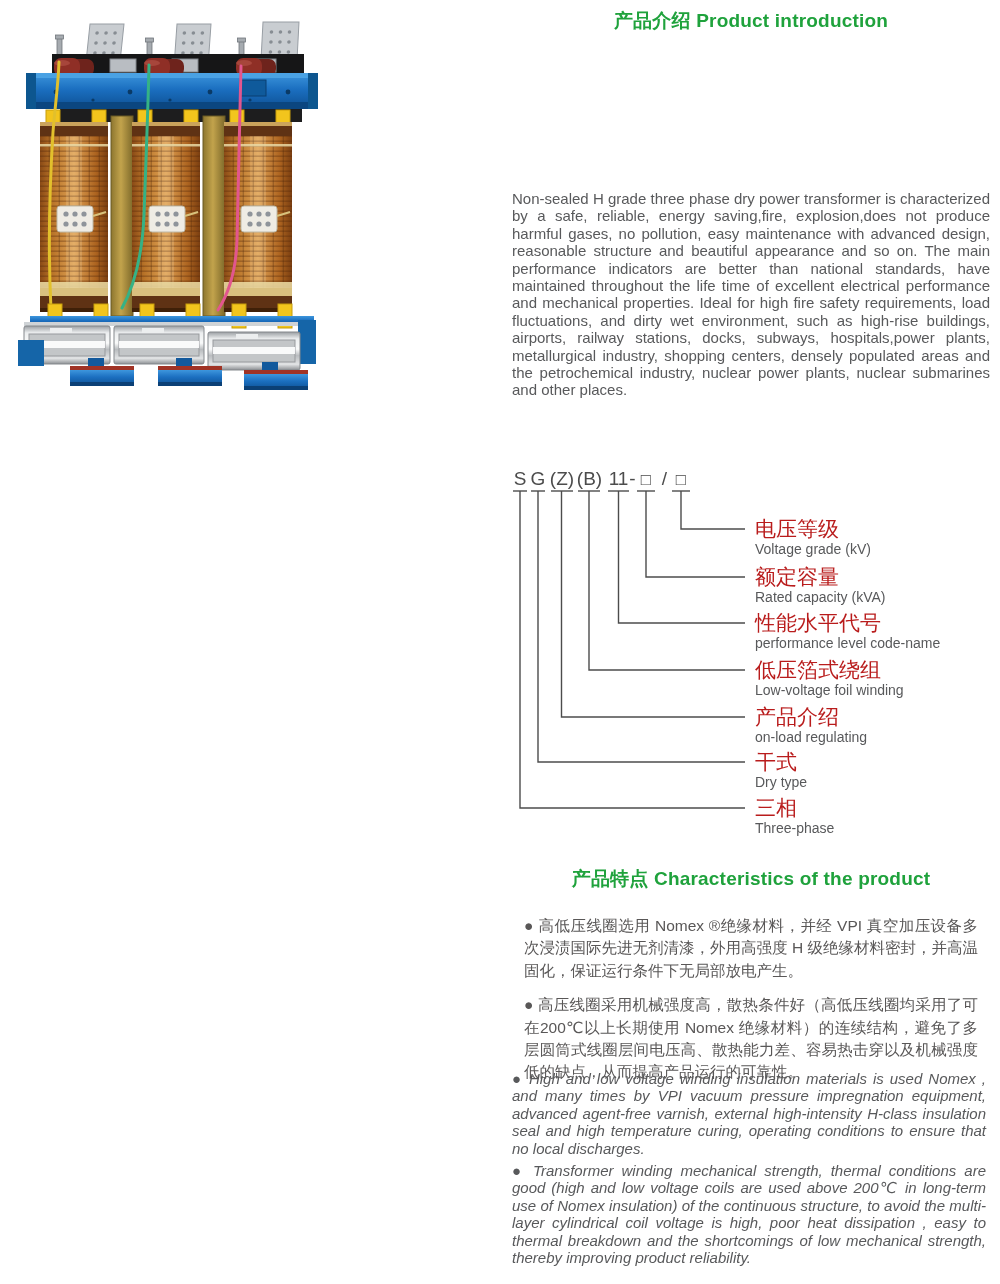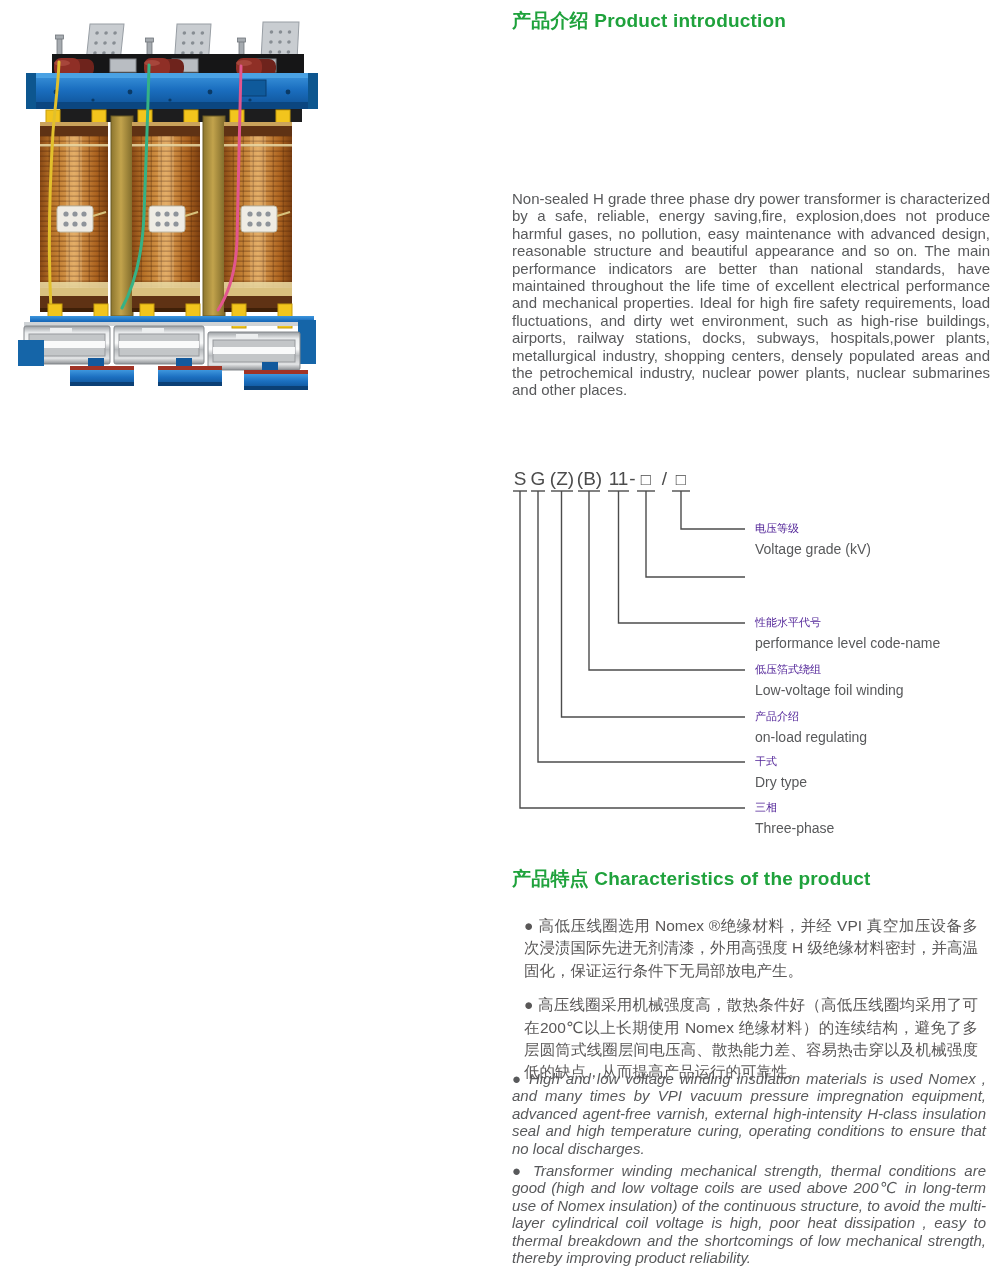--- a/index.html
+++ b/index.html
@@ -10,35 +10,36 @@
     color:#58595b;
   }
   .page { position:relative; width:1000px; height:1284px; background:#fff; overflow:hidden; }
 
   .photo { position:absolute; left:10px; top:10px; width:320px; height:380px; }
 
   .heading {
     position:absolute; left:512px; width:478px;
     color:#1fa23c; font-size:19px; font-weight:bold; letter-spacing:.2px;
     white-space:nowrap;
+    text-align:center;
   }
   .para { position:absolute; left:512px; width:478px; text-align:justify; }
   .zh-text { font-size:15.5px; line-height:22.4px; color:#595757; }
   .en-text { font-size:15px;   line-height:17.4px; color:#58595b; }
   .zh-bullets p { margin:12px; }
   .en-bullets p { margin:0 4px 5px 0;font-style:italic; }
 
   
   .diagram { position:absolute; left:512px; top:466px; width:478px; height:394px; }
   .diagram svg { position:absolute; left:0; top:0; overflow:visible; }
   .code-text { font-size:19px; fill:#4c4c4c; font-family:"Liberation Sans","DejaVu Sans",sans-serif; }
   .box-text  { font-size:17px; fill:#4c4c4c; }
   .dline { stroke:#4c4c4c; stroke-width:1.4; fill:none; }
   .dlabel { position:absolute; left:243px; white-space:nowrap; }
-  .dlabel .zh-l { font-size:11px; line-height:21px; color:#4c1d95; }
+  .dlabel .zh-l { font-size:21px; line-height:21px; color:#b91c1c; }
   .dlabel .en-l { font-size:14px;   line-height:21px; color:#58595b; }
 </style>
 </head>
 <body>
 
 <div class="page">
 
   <svg class="photo" viewBox="0 0 320 380">
     <defs>
       <linearGradient id="copper" x1="0" y1="0" x2="1" y2="0">
@@ -355,20 +356,24 @@
         <path d="M49.5 25 V251 H233"></path>
         <path d="M26 25 V296 H233"></path>
         <path d="M8 25 V342 H233"></path>
       </g>
     </svg>
 
     <div class="dlabel" style="top:52px">
       <div class="zh-l">电压等级</div>
       <div class="en-l">Voltage grade (kV)</div>
     </div>
+    <div class="dlabel" style="top:100px">
+      <div class="zh-l">额定容量</div>
+      <div class="en-l">Rated capacity (kVA)</div>
+    </div>
     <div class="dlabel" style="top:146px">
       <div class="zh-l">性能水平代号</div>
       <div class="en-l">performance level code-name</div>
     </div>
     <div class="dlabel" style="top:193px">
       <div class="zh-l">低压箔式绕组</div>
       <div class="en-l">Low-voltage foil winding</div>
     </div>
     <div class="dlabel" style="top:240px">
       <div class="zh-l">产品介绍</div>

